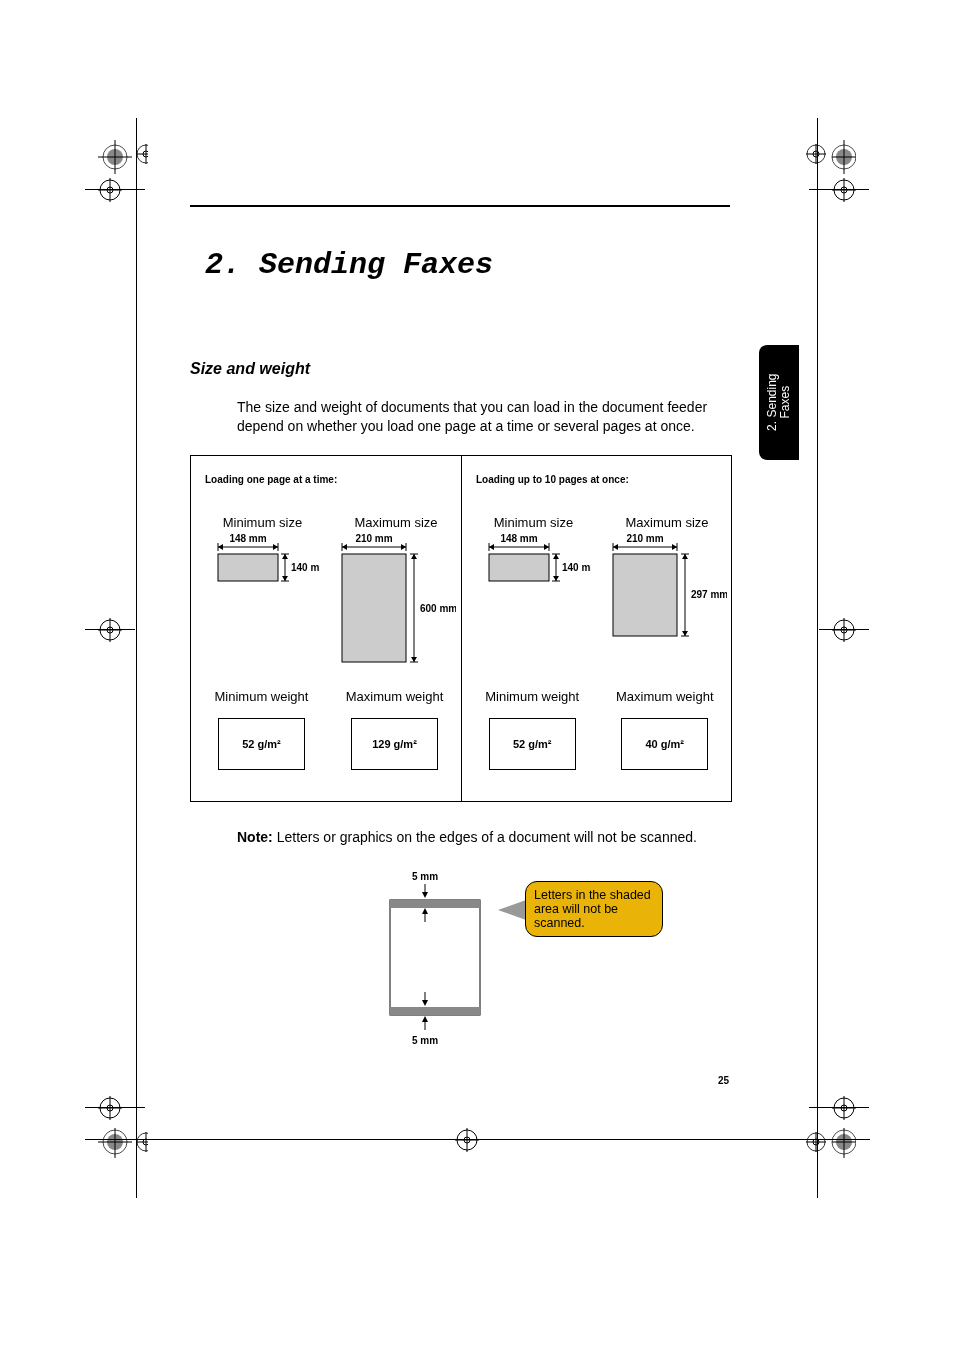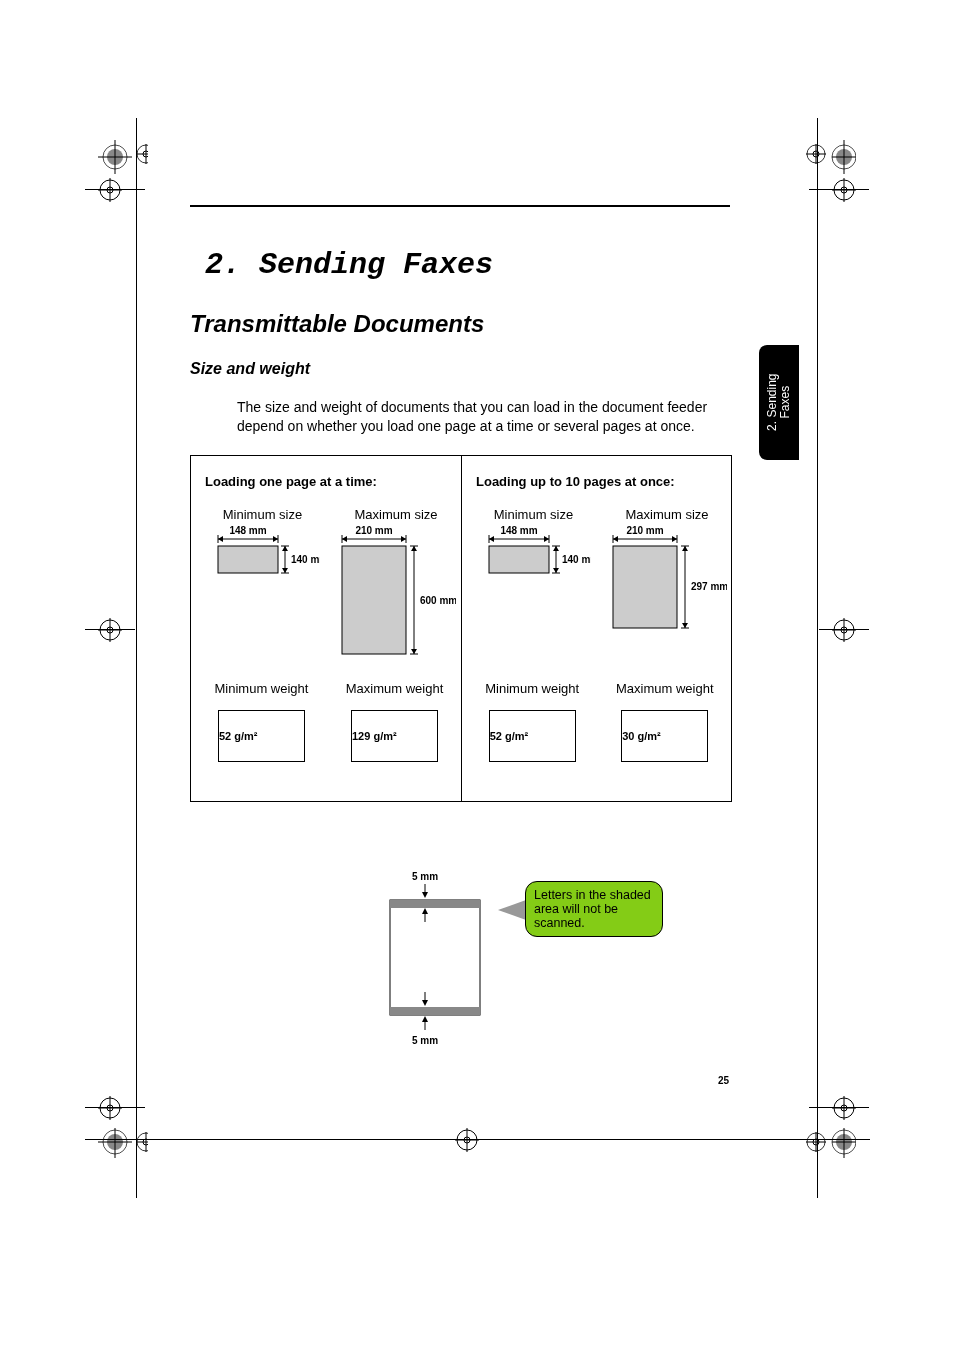--- a/index.html
+++ b/index.html
@@ -95,35 +95,36 @@
     border: 1px solid #000;
     display:flex;
   }
   .panel {
     width: 50%;
     box-sizing:border-box;
     padding: 18px 10px 10px 14px;
     position:relative;
   }
   .panel + .panel { border-left:1px solid #000; }
-  .panel-title { font-weight:bold; font-size:13px; margin-bottom:18px; }
+  .panel-title { font-weight:bold; font-size:10px; margin-bottom:30px; }
   .row1 { display:flex; gap:16px; height:170px; }
   .cell { text-align:center; font-size:13px; }
   .cell-label { margin-bottom:4px; }
   .boxsvg { display:block; margin:0 auto; }
 
   .row2 { display:flex; gap:20px; margin-top:4px; }
   .row2 .cell { flex:1; }
   .row2-label { font-size:13px; margin-bottom:14px; }
   .wbox {
     width: 85px;
     height: 50px;
     border:1px solid #000;
     display:flex;
     align-items:center;
+    justify-content:center;
     margin:0 auto;
     font-size:11px;
     font-weight:bold;
   }
   .dim-lbl { font-size:10px; font-weight:bold; }
 
   
   .note {
     position:absolute;
     left:237px;
@@ -143,21 +144,21 @@
   }
   .callout {
     position:absolute;
     left:155px;
     top:13px;
     width:120px;
     border:1px solid #000;
     border-radius:12px;
     padding:6px 8px;
     font-size:12.5px;
-    background:#84cc16;
+    background:#eab308;
   }
   .callout-arrow {
     position:absolute;
     left:128px;
     top:32px;
     width:0; height:0;
     border-top:10px solid transparent;
     border-bottom:10px solid transparent;
     border-right:28px solid #999;
   }
@@ -271,21 +272,20 @@
   <div class="hline" style="left:85px;top:189px;width:60px;"></div>
   <div class="hline" style="right:85px;top:189px;width:60px;"></div>
   <div class="hline" style="left:85px;top:629px;width:50px;"></div>
   <div class="hline" style="right:85px;top:629px;width:50px;"></div>
   <div class="hline" style="left:85px;top:1107px;width:60px;"></div>
   <div class="hline" style="right:85px;top:1107px;width:60px;"></div>
   <div class="hline" style="left:85px;top:1139px;width:785px;"></div>
 
   <div class="rule"></div>
   <div class="chapter">2.  Sending Faxes</div>
-  <div class="section">Transmittable Documents</div>
   <div class="subsection">Size and weight</div>
   <div class="bodytext">The size and weight of documents that you can load in the document feeder depend on whether you load one page at a time or several pages at once.</div>
 
   <div class="sidetab">
     <div class="rot">
       <span>2. Sending</span><br>
       <span>Faxes</span>
     </div>
   </div>
 
@@ -392,27 +392,30 @@
       <div class="row2">
         <div class="cell">
           <div class="row2-label">Minimum weight</div>
           <div class="wbox">
               <span>52 g/m²</span>
             </div>
         </div>
         <div class="cell">
           <div class="row2-label">Maximum weight</div>
           <div class="wbox">
-              <span>30 g/m²</span>
+              <span>40 g/m²</span>
             </div>
         </div>
       </div>
     </div>
   </div>
 
+  <div class="note">
+    <b>Note:</b><span> Letters or graphics on the edges of a document will not be scanned.</span>
+  </div>
 
   <div class="bottom-diagram">
     <svg width="160" height="190">
 
       <text x="55" y="12" text-anchor="middle" font-size="10" font-weight="bold">5 mm</text>
       <line x1="55" y1="16" x2="55" y2="28" stroke="#000"></line>
       <polygon points="55,30 52,24 58,24" fill="#000"></polygon>
 
       <rect x="20" y="32" width="90" height="115" fill="#fff" stroke="#000"></rect>
       <rect x="20" y="32" width="90" height="8" fill="#888"></rect>

